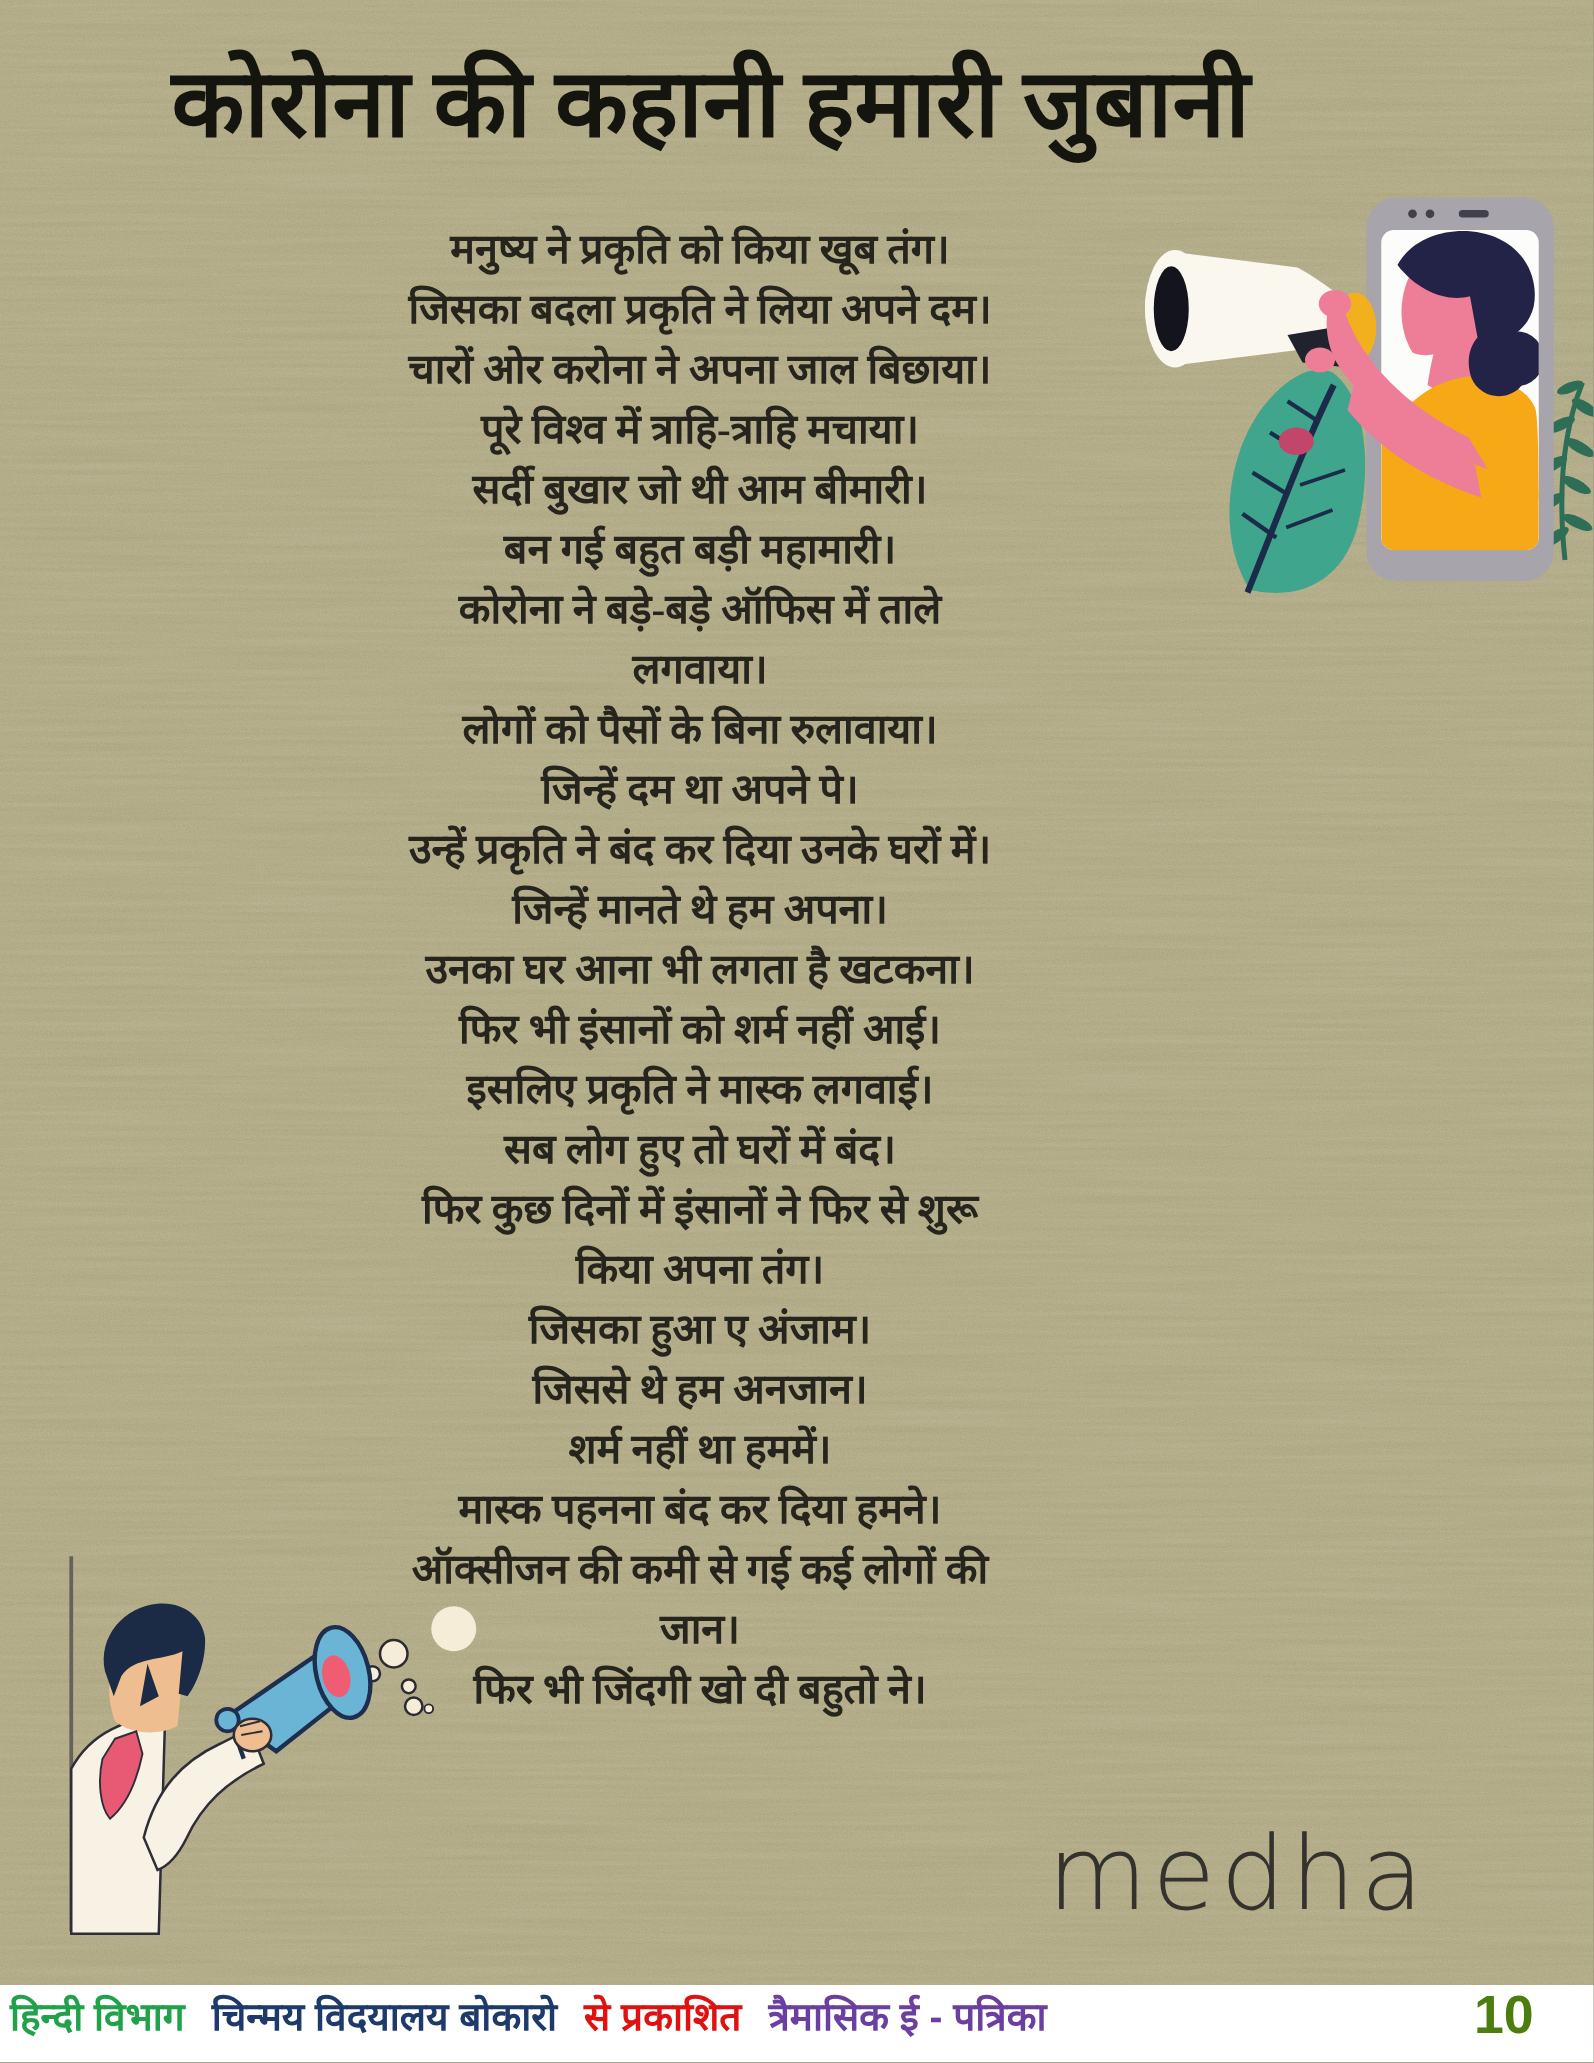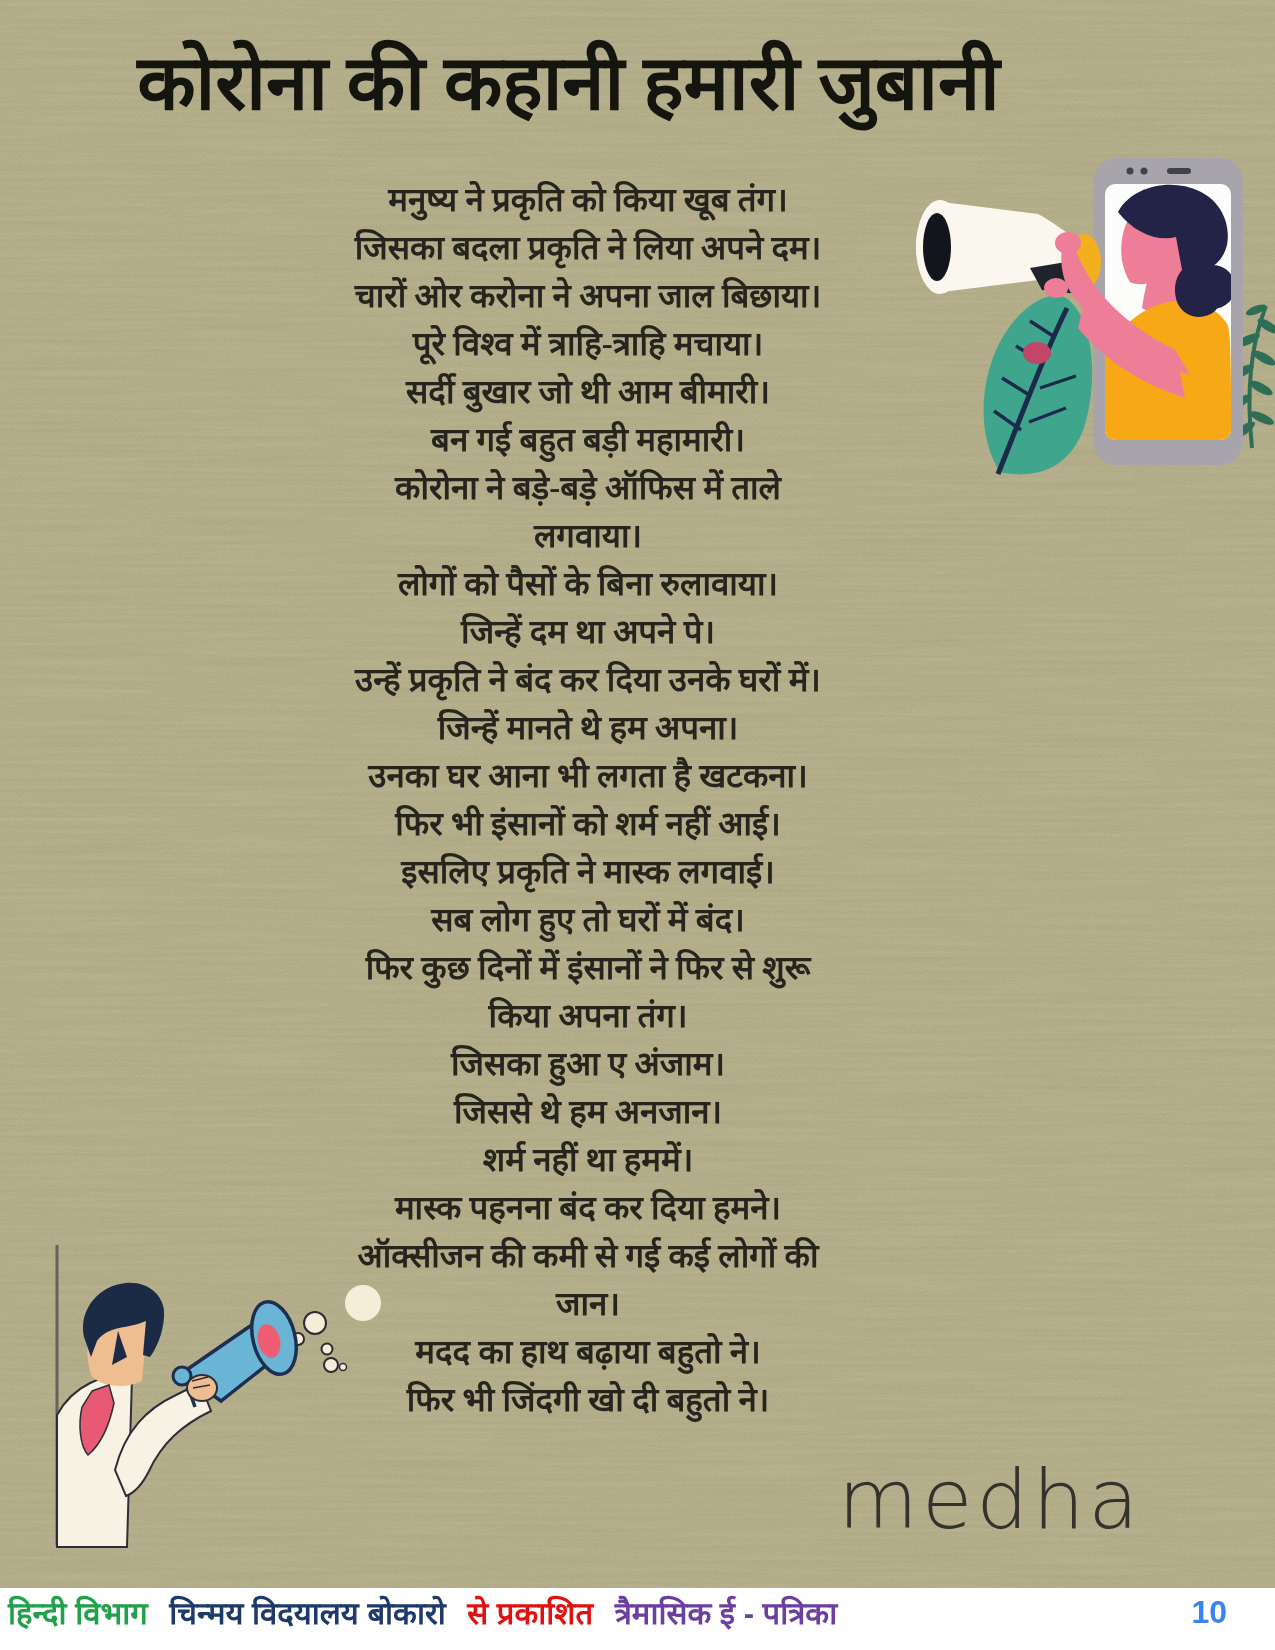--- a/index.html
+++ b/index.html
@@ -8,21 +8,21 @@
     background:#b7b08a;overflow:hidden;
     font-family:"Liberation Serif", serif;
   }
   .texture{position:absolute;left:0;top:0;pointer-events:none;}
   .page-title{
     position:absolute;top:28px;left:0;width:1137px;text-align:center;
     font-size:76px;font-weight:700;color:#15150f;letter-spacing:0px;
     font-family:"Liberation Serif", serif;
   }
   .poem{
-    position:absolute;left:163px;top:176px;width:850px;
+    position:absolute;left:135px;top:176px;width:850px;
     text-align:center;font-size:33px;line-height:48px;font-weight:600;
     color:#26251d;
   }
   .poem .pline{min-height:48px;}
   .illu{position:absolute;}
   .illu-topright{left:880px;top:140px;width:395px;height:340px;}
   .illu-bottomleft{left:30px;top:1215px;width:360px;height:350px;}
   .signature{
     position:absolute;left:838px;top:1452px;
     font-family:"DejaVu Sans", sans-serif;font-weight:300;
@@ -34,21 +34,21 @@
     justify-content:space-between;box-sizing:border-box;
     padding:0 48px 14px 8px;
     font-family:"Liberation Sans", sans-serif;font-weight:700;
     font-size:31px;
   }
   .footer-text span{margin-right:13px;}
   .fseg-0{color:#22a14b;}
   .fseg-1{color:#1e3a6b;}
   .fseg-2{color:#e01111;}
   .fseg-3{color:#6b3fa0;}
-  .footer-page{color:#3b82f6;font-size:32px;}
+  .footer-page{color:#4d7c0f;font-size:43px;}
 </style>
 </head>
 <body>
 
 <div class="page">
 
   <svg class="texture" width="1275" height="1588" aria-hidden="true">
     <defs>
       <filter id="speck" x="0" y="0" width="100%" height="100%">
         <feTurbulence type="fractalNoise" baseFrequency="0.8" numOctaves="3" seed="7"></feTurbulence>
@@ -83,21 +83,20 @@
     <div class="pline">इसलिए  प्रकृति ने मास्क लगवाई।</div>
     <div class="pline">सब लोग हुए तो घरों में बंद।</div>
     <div class="pline">फिर कुछ दिनों में इंसानों ने फिर से शुरू</div>
     <div class="pline">किया अपना  तंग।</div>
     <div class="pline">जिसका हुआ ए अंजाम।</div>
     <div class="pline">जिससे थे हम अनजान।</div>
     <div class="pline">शर्म नहीं था हममें।</div>
     <div class="pline">मास्क पहनना बंद कर दिया हमने।</div>
     <div class="pline">ऑक्सीजन की कमी से गई कई लोगों की</div>
     <div class="pline">जान।</div>
-    <div class="pline">मदद का हाथ बढ़ाया बहुतो ने।</div>
     <div class="pline">फिर भी जिंदगी खो दी बहुतो ने।</div>
   </div>
 
   <div class="illu illu-topright">
     <svg width="395" height="340" viewBox="0 0 395 340" aria-hidden="true">
       <defs>
         <clipPath id="screenClip">
             <rect x="225" y="44" width="126" height="256" rx="10"></rect>
           </clipPath>
       </defs>

